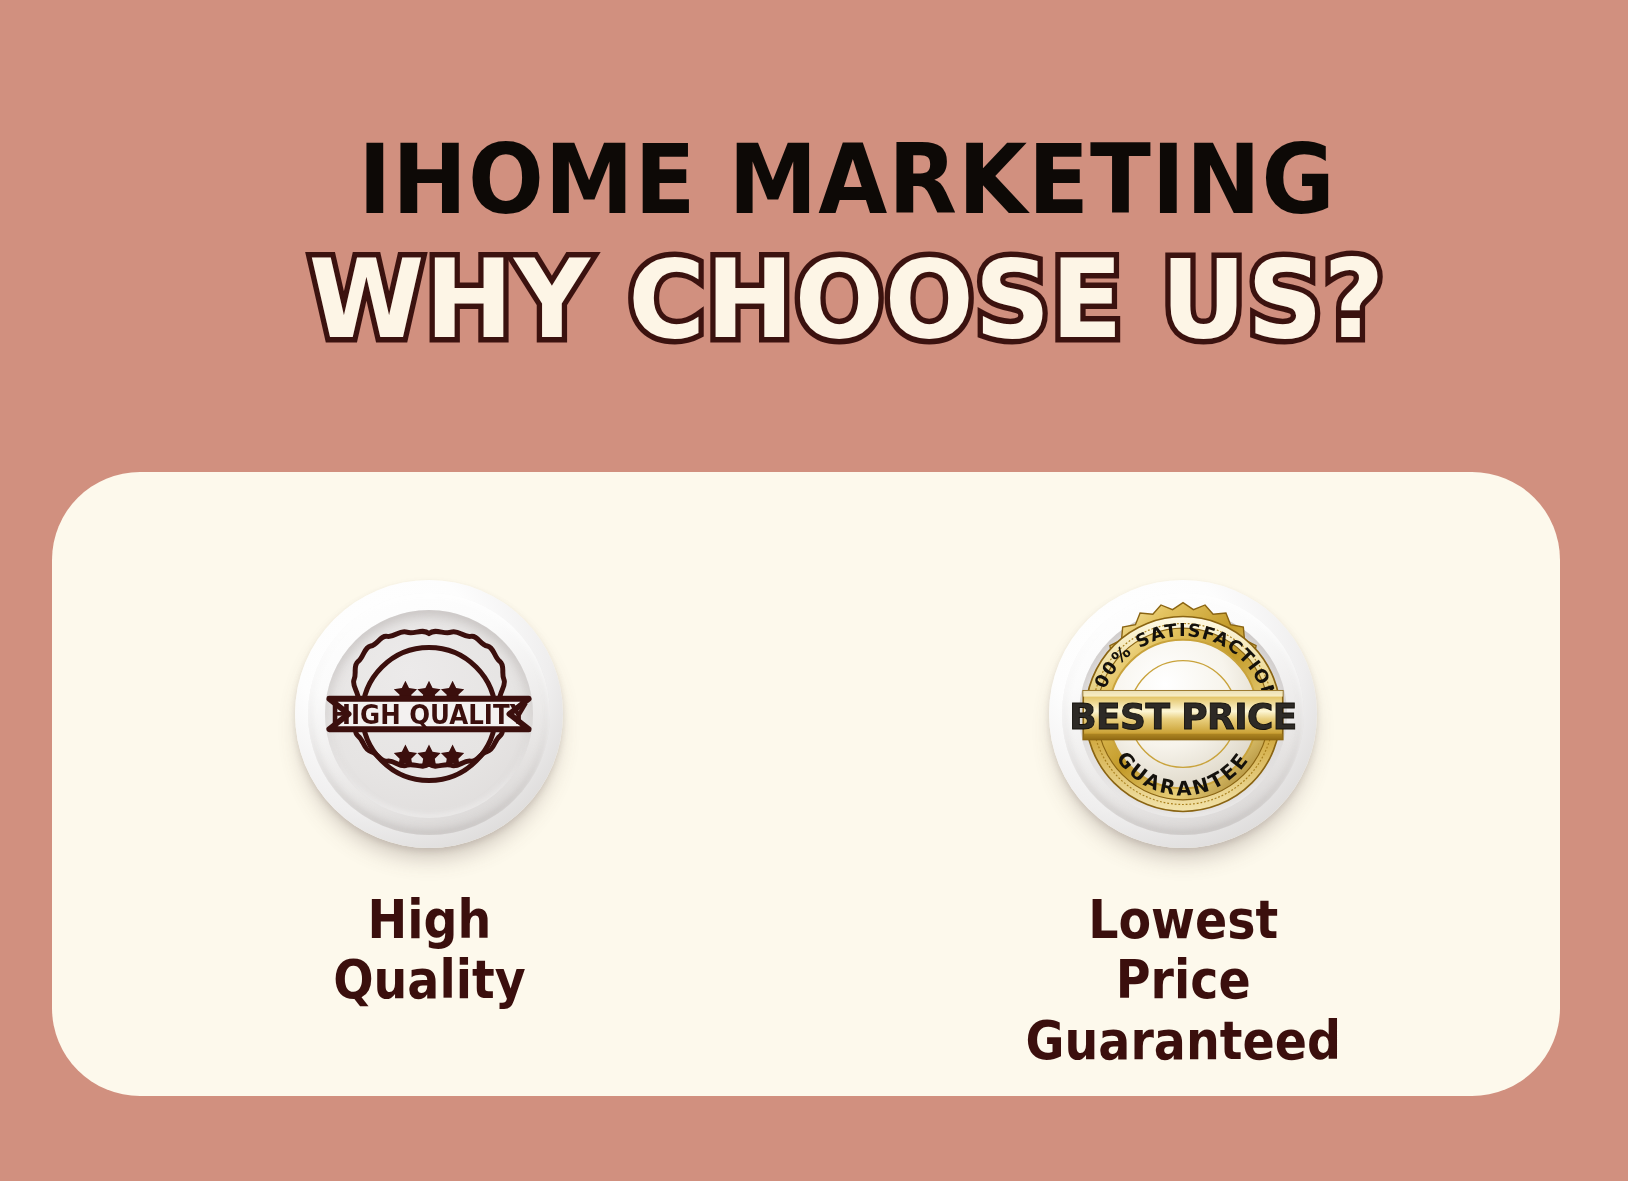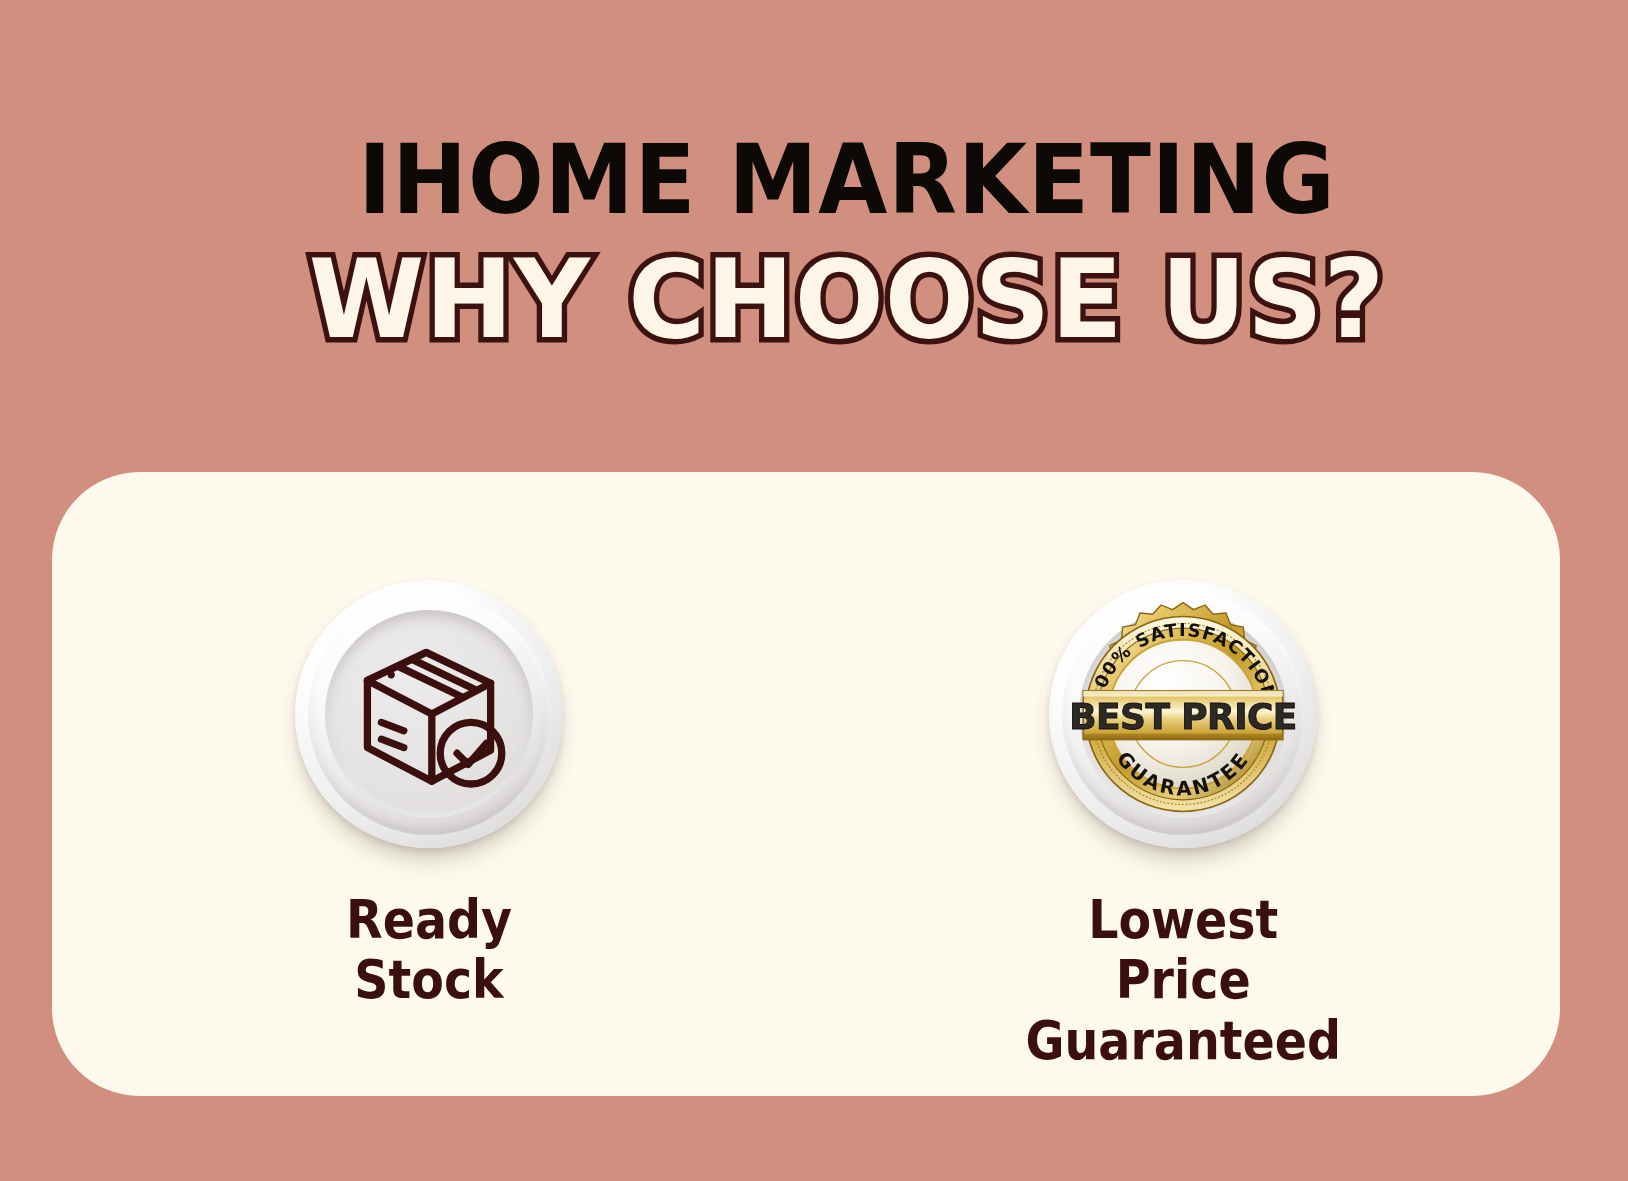--- a/index.html
+++ b/index.html
@@ -164,46 +164,57 @@
 <body>
 
 <div class="heading-block">
   <h1 class="brand-title">IHOME MARKETING</h1>
   <h2 class="sub-title">WHY CHOOSE US?</h2>
 </div>
 
 <div class="card">
   <div class="features">
 
+
+
     <div class="feature">
       <div class="medallion">
         <div class="medallion-inner">
-          <svg width="168" height="168" viewBox="0 0 120 120" fill="none" stroke="#3b0f0d" stroke-width="5.2" stroke-linecap="round" stroke-linejoin="round">
-
-            <path d="M16 36 L58 16 L104 38 L62 60 Z"></path>
-            <path d="M16 36 L16 84 L62 108 L62 60"></path>
-            <path d="M104 38 L104 86 L62 108"></path>
-
-            <path d="M38 26 L84 48"></path>
-            <path d="M48 21 L94 43"></path>
-
-            <path d="M26 66 L42 72"></path>
-            <path d="M26 78 L42 84"></path>
-
-            <circle cx="33" cy="32" r="2.6" fill="#3b0f0d" stroke="none"></circle>
-
-            <circle cx="90" cy="88" r="22"></circle>
-            <path d="M80 88 L88 96 L101 81"></path>
+          <svg width="210" height="190" viewBox="0 0 150 136" fill="none" stroke="#3b0f0d" stroke-width="3.6" stroke-linecap="round" stroke-linejoin="round">
+
+            <path d="M75 10
+                     c5 -4 11 1 16 -1 c5 -2 9 4 14 3 c5 -1 7 6 12 7 c5 1 5 8 9 11 c4 3 1 9 3 13
+                     c2 4 -3 9 -3 14 c0 5 5 10 3 14 c-2 4 1 10 -3 13 c-4 3 -4 10 -9 11 c-5 1 -7 8 -12 7
+                     c-5 -1 -9 5 -14 3 c-5 -2 -11 3 -16 -1
+                     c-5 4 -11 -1 -16 1 c-5 2 -9 -4 -14 -3 c-5 1 -7 -6 -12 -7 c-5 -1 -5 -8 -9 -11
+                     c-4 -3 -1 -9 -3 -13 c-2 -4 3 -9 3 -14 c0 -5 -5 -10 -3 -14 c2 -4 -1 -10 3 -13
+                     c4 -3 4 -10 9 -11 c5 -1 7 -8 12 -7 c5 1 9 -5 14 -3 c5 2 11 -3 16 1 Z"></path>
+
+            <circle cx="75" cy="68" r="48"></circle>
+
+            <g fill="#3b0f0d" stroke="none">
+              <path d="M58 44 l2.6 5.3 l5.8 0.8 l-4.2 4.1 l1 5.8 l-5.2 -2.7 l-5.2 2.7 l1 -5.8 l-4.2 -4.1 l5.8 -0.8 Z"></path>
+              <path d="M75 44 l2.6 5.3 l5.8 0.8 l-4.2 4.1 l1 5.8 l-5.2 -2.7 l-5.2 2.7 l1 -5.8 l-4.2 -4.1 l5.8 -0.8 Z"></path>
+              <path d="M92 44 l2.6 5.3 l5.8 0.8 l-4.2 4.1 l1 5.8 l-5.2 -2.7 l-5.2 2.7 l1 -5.8 l-4.2 -4.1 l5.8 -0.8 Z"></path>
+            </g>
+
+            <g fill="#3b0f0d" stroke="none">
+              <path d="M58 90 l2.6 5.3 l5.8 0.8 l-4.2 4.1 l1 5.8 l-5.2 -2.7 l-5.2 2.7 l1 -5.8 l-4.2 -4.1 l5.8 -0.8 Z"></path>
+              <path d="M75 90 l2.6 5.3 l5.8 0.8 l-4.2 4.1 l1 5.8 l-5.2 -2.7 l-5.2 2.7 l1 -5.8 l-4.2 -4.1 l5.8 -0.8 Z"></path>
+              <path d="M92 90 l2.6 5.3 l5.8 0.8 l-4.2 4.1 l1 5.8 l-5.2 -2.7 l-5.2 2.7 l1 -5.8 l-4.2 -4.1 l5.8 -0.8 Z"></path>
+            </g>
+
+            <path d="M3 57 L17 68 L3 79 L147 79 L133 68 L147 57 Z" fill="#f3f1f0" stroke="#3b0f0d" stroke-width="4.2"></path>
+            <text x="75" y="75.5" font-family="'DejaVu Sans', sans-serif" font-size="19" font-weight="bold" fill="#3b0f0d" stroke="none" text-anchor="middle" transform="scale(0.93 1) translate(5.6 0)">HIGH QUALITY</text>
           </svg>
         </div>
       </div>
-      <p class="feature-label">Ready Stock</p>
+      <p class="feature-label">High
+Quality</p>
     </div>
-
-
 
     <div class="feature">
       <div class="medallion">
         <div class="medallion-inner"></div>
         <div class="gold-seal">
           <svg viewBox="0 0 200 200">
             <defs>
               <linearGradient id="goldA" x1="0" y1="0" x2="1" y2="1">
                 <stop offset="0%" stop-color="#fdf3c4"></stop>
                 <stop offset="22%" stop-color="#e4c462"></stop>

